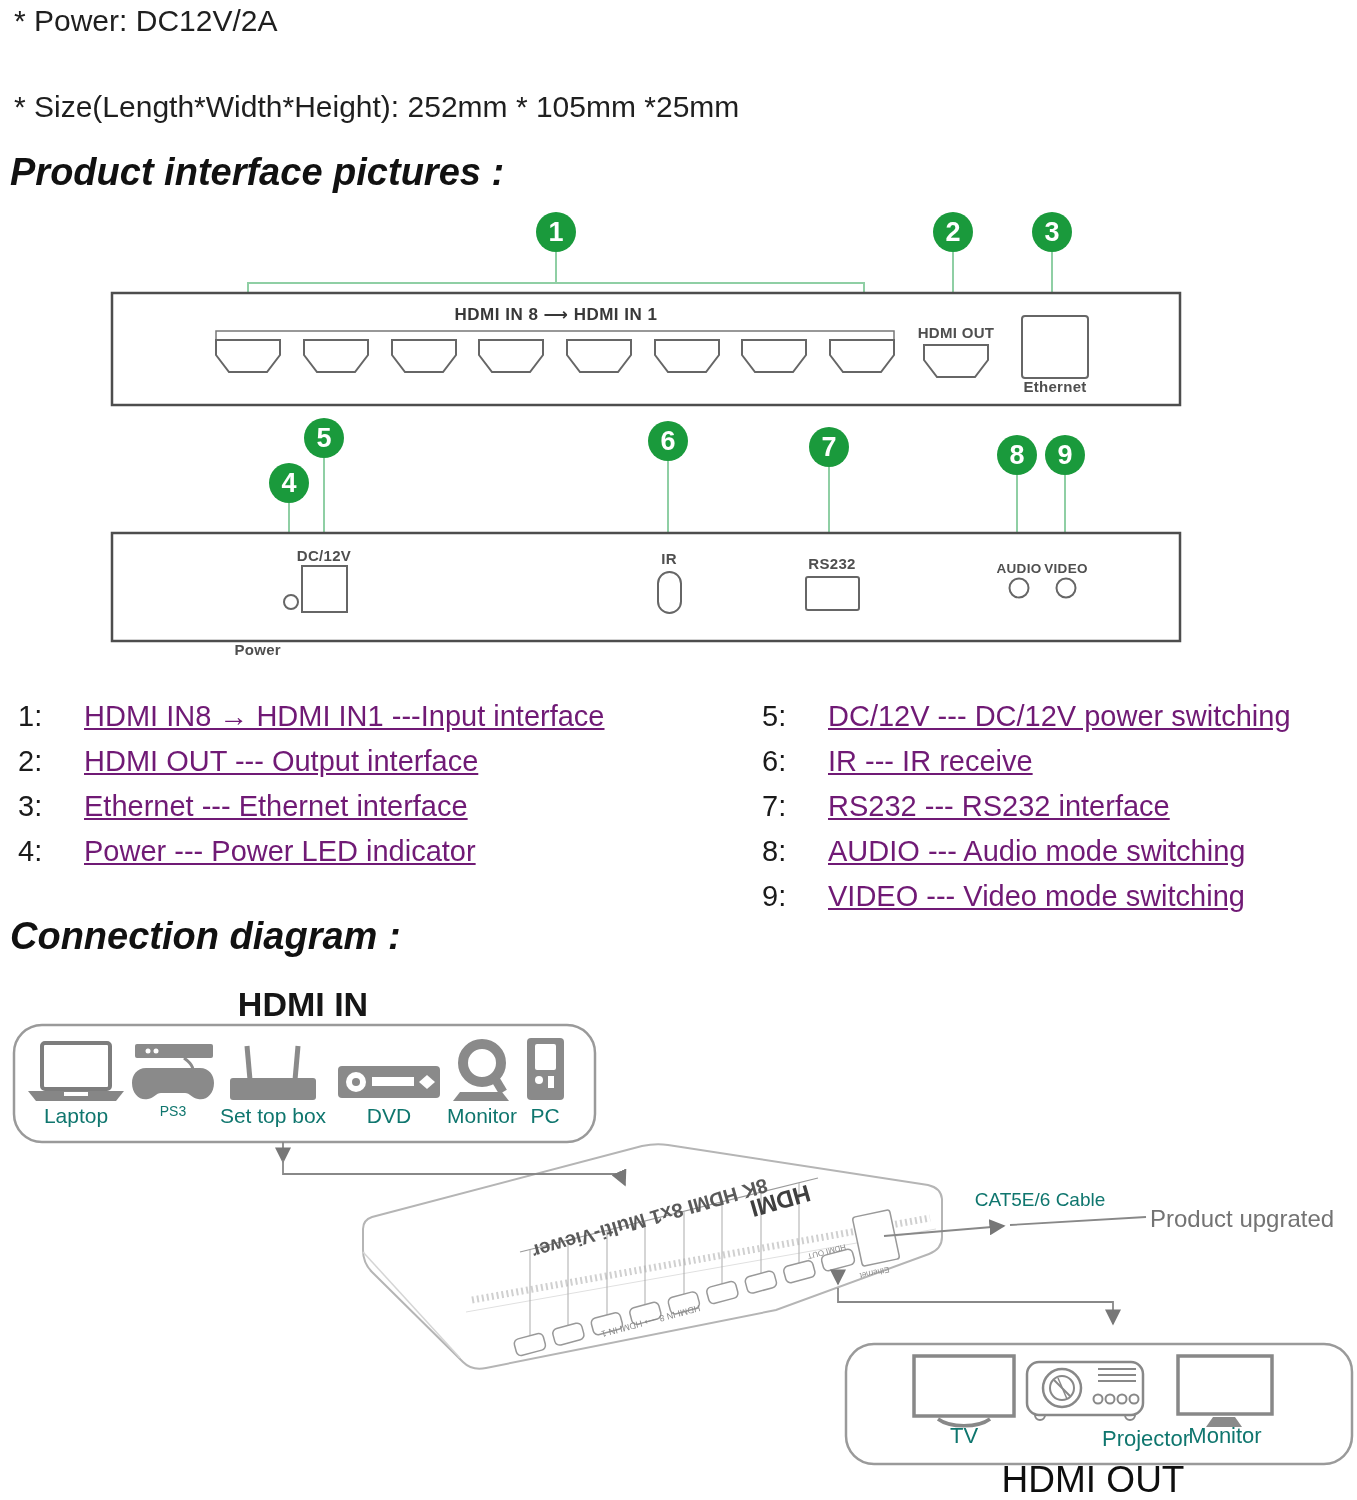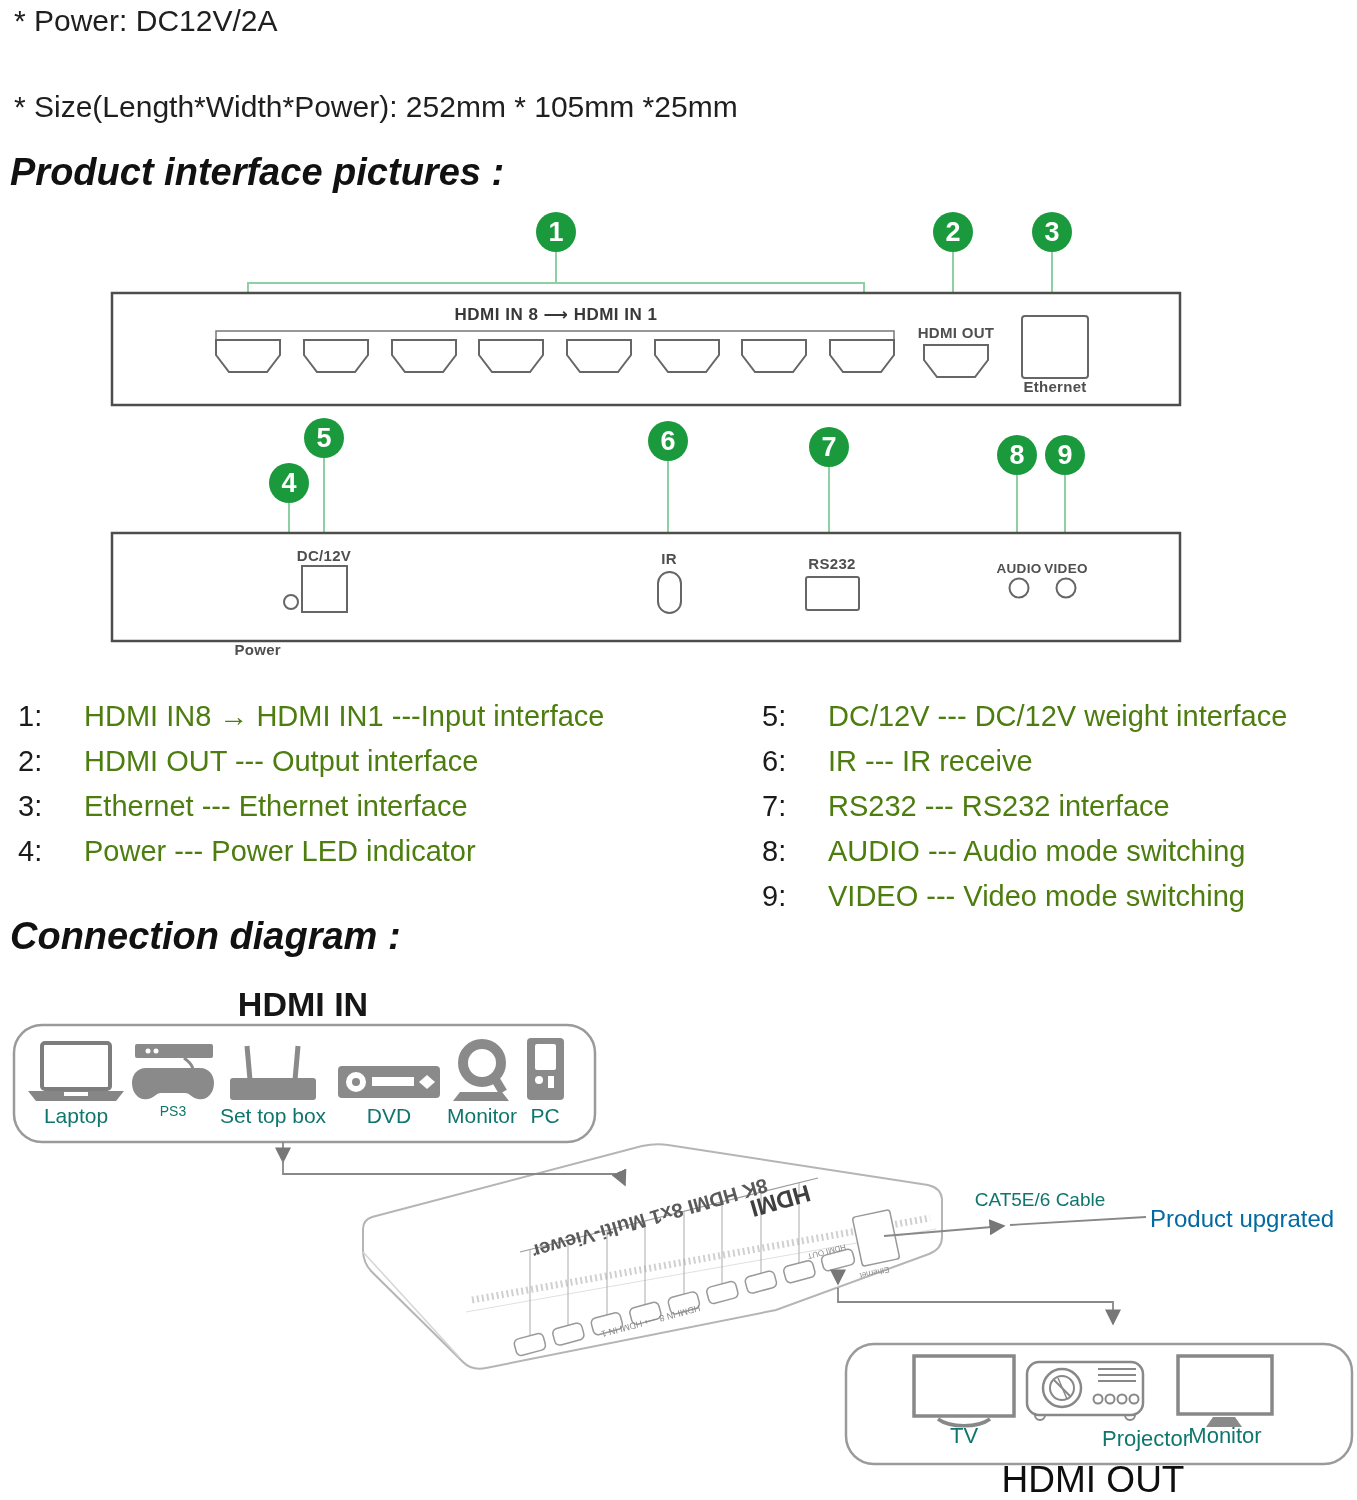--- a/index.html
+++ b/index.html
@@ -10,21 +10,21 @@
   .c{transform:translateX(-50%);}
   .r{transform:translateX(-100%);margin-top:48px;}
   .spec{font-size:30px;color:#1f1f1f;}
   .h{font-size:38px;font-weight:bold;color:#111;font-style:italic;}
   .plabel{font-size:15px;color:#4f4f4f;font-weight:bold;letter-spacing:.3px;}
   .ports-label{font-size:17px;color:#383838;font-weight:bold;letter-spacing:.5px;}
   .callout{position:absolute;width:40px;height:40px;border-radius:50%;background:#1a9a3c;
            color:#fff;font-size:27px;font-weight:bold;display:flex;align-items:center;
            justify-content:center;}
   .leg-n{position:absolute;font-size:29px;color:#1a1a1a;}
-  .leg-t{position:absolute;font-size:29px;color:#4d7c0f;}
+  .leg-t{position:absolute;font-size:29px;color:#701a75;text-decoration:underline;}
   .gray{color:#0f766e;}
   .big{font-size:34px;color:#161616;font-weight:bold;}
   .bigger{font-size:37px;color:#0e0e0e;}
 </style>
 </head>
 <body>
 
 <div class="page">
 
   <svg class="art" width="1357" height="1500" viewBox="0 0 1357 1500">
@@ -213,21 +213,21 @@
       <path d="M283,1142 V1162" marker-end="url(#ah)"></path>
       <path d="M283,1160 V1174 H620 L625,1185" marker-end="url(#ah)"></path>
       <path d="M838,1272 V1284" marker-end="url(#ah)"></path>
       <path d="M838,1288 V1302 H1113 V1324" marker-end="url(#ah)"></path>
       <path d="M884,1236 L1004,1226" marker-end="url(#ah)"></path>
       <path d="M1010,1225 L1146,1217"></path>
     </g>
   </svg>
 
   <div class="t spec" style="left:14px;top:4px">* Power: DC12V/2A</div>
-  <div class="t spec" style="left:14px;top:90px">* Size(Length*Width*Power):  252mm * 105mm *25mm</div>
+  <div class="t spec" style="left:14px;top:90px">* Size(Length*Width*Height):  252mm * 105mm *25mm</div>
 
   <div class="t h" style="left:10px;top:152px">Product interface pictures :</div>
   <div class="t h" style="left:10px;top:916px">Connection diagram :</div>
 
   <div class="callout" style="left:536px;top:212px">1</div>
   <div class="callout" style="left:933px;top:212px">2</div>
   <div class="callout" style="left:1032px;top:212px">3</div>
 
   <div class="callout" style="left:269px;top:463px">4</div>
   <div class="callout" style="left:304px;top:418px">5</div>
@@ -250,40 +250,40 @@
   <div class="leg-n" style="left:18px;top:700px">1:</div>
   <div class="leg-t" style="left:84px;top:700px">HDMI IN8 → HDMI IN1 ---Input interface</div>
   <div class="leg-n" style="left:18px;top:745px">2:</div>
   <div class="leg-t" style="left:84px;top:745px">HDMI OUT --- Output interface</div>
   <div class="leg-n" style="left:18px;top:790px">3:</div>
   <div class="leg-t" style="left:84px;top:790px">Ethernet --- Ethernet interface</div>
   <div class="leg-n" style="left:18px;top:835px">4:</div>
   <div class="leg-t" style="left:84px;top:835px">Power --- Power LED indicator</div>
 
   <div class="leg-n" style="left:762px;top:700px">5:</div>
-  <div class="leg-t" style="left:828px;top:700px">DC/12V --- DC/12V weight interface</div>
+  <div class="leg-t" style="left:828px;top:700px">DC/12V --- DC/12V power switching</div>
   <div class="leg-n" style="left:762px;top:745px">6:</div>
   <div class="leg-t" style="left:828px;top:745px">IR --- IR receive</div>
   <div class="leg-n" style="left:762px;top:790px">7:</div>
   <div class="leg-t" style="left:828px;top:790px">RS232 --- RS232 interface</div>
   <div class="leg-n" style="left:762px;top:835px">8:</div>
   <div class="leg-t" style="left:828px;top:835px">AUDIO --- Audio mode switching</div>
   <div class="leg-n" style="left:762px;top:880px">9:</div>
   <div class="leg-t" style="left:828px;top:880px">VIDEO --- Video mode switching</div>
 
   <div class="t c big" style="left:303px;top:986px">HDMI IN</div>
   <div class="t c bigger" style="left:1093px;top:1460px">HDMI OUT</div>
 
   <div class="t c gray" style="left:76px;top:1104px;font-size:21px">Laptop</div>
   <div class="t c gray" style="left:173px;top:1104px;font-size:14px">PS3</div>
   <div class="t c gray" style="left:273px;top:1104px;font-size:21px">Set top box</div>
   <div class="t c gray" style="left:389px;top:1104px;font-size:21px">DVD</div>
   <div class="t c gray" style="left:482px;top:1104px;font-size:21px">Monitor</div>
   <div class="t c gray" style="left:545px;top:1104px;font-size:21px">PC</div>
 
   <div class="t c gray" style="left:1040px;top:1190px;font-size:19px">CAT5E/6 Cable</div>
-  <div class="t gray" style="left:1150px;top:1206px;font-size:24px;color:#0369a1">Product upgrated</div>
+  <div class="t gray" style="left:1150px;top:1206px;font-size:24px;color:#737373">Product upgrated</div>
 
   <div class="t c gray" style="left:964px;top:1424px;font-size:22px">TV</div>
   <div class="t c gray" style="left:1146px;top:1427px;font-size:22px">Projector</div>
   <div class="t c gray" style="left:1225px;top:1424px;font-size:22px">Monitor</div>
 
 </div>
 
 </body></html>

